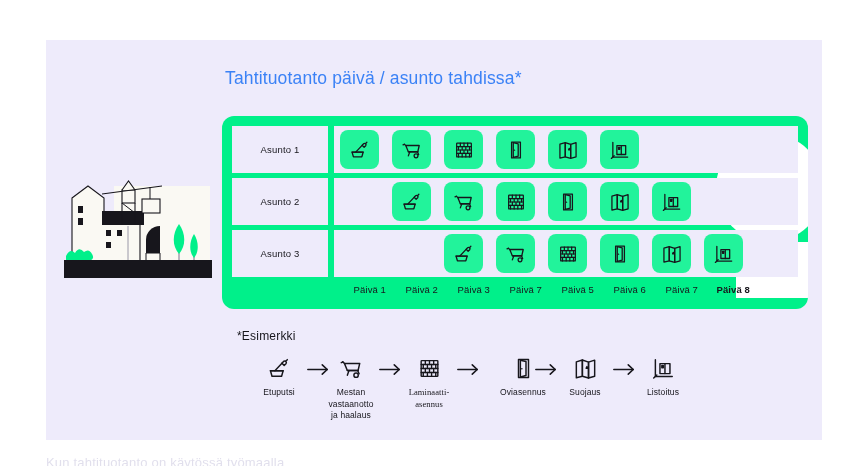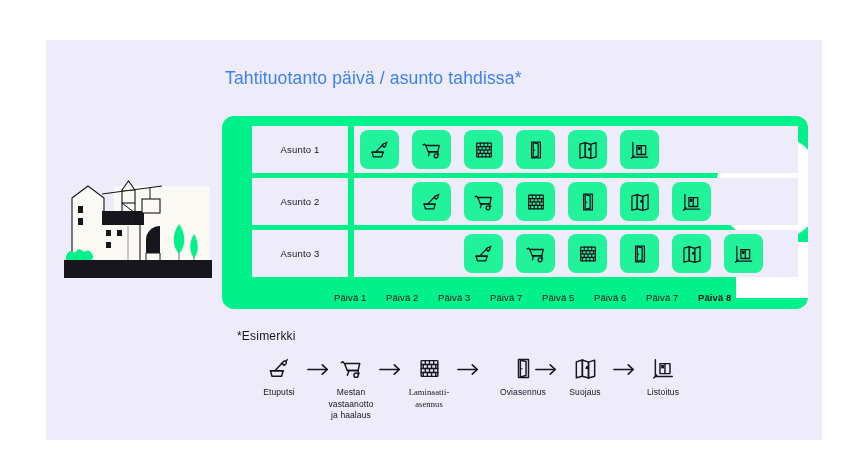--- a/index.html
+++ b/index.html
@@ -49,21 +49,21 @@
   }
   .panel-notch {
     position: absolute; right: 0px; top: 126px;
     width: 72px; height: 56px; background: #ffffff;
   }
 
   .rows { position: absolute; left: 10px; top: 10px; width: 566px; }
   .row {
     position: relative;
     height: 47px; margin-bottom: 5px;
-    display: flex; align-items: stretch; margin-left: 20px;
+    display: flex; align-items: stretch;
   }
   .row-label {
     width: 96px; flex: 0 0 96px;
     background: #eeebfb;
     display: flex; align-items: center; justify-content: center;
     font-size: 9.5px; color: #17161c; letter-spacing: .2px;
   }
   .row-track {
     position: relative; flex: 1;
     background: #eeebfb;
@@ -77,22 +77,22 @@
     display: flex; align-items: center; justify-content: center;
   }
   .cell svg { width: 22px; height: 22px; display:block; }
 
   
   .days {
     position: absolute; left: 112px; top: 168px;
     width: 466px; height: 18px;
   }
   .day {
-    position: absolute; top: 8px;
-    width: 52px; text-align: left;
+    position: absolute; top: 0;
+    width: 52px; text-align: right;
     font-size: 9.5px; color: #17161c; letter-spacing: .1px;
   }
 
   
   .footnote {
     position: absolute; left: 237px; top: 329px;
     font-size: 12px; color: #17161c; letter-spacing: .2px;
   }
 
   
@@ -427,13 +427,14 @@
       <div class="leg-item" style="left: 384px;">
         <div class="leg-icon">
           <svg viewBox="0 0 24 24">
             <use href="#ic-moulding"></use>
           </svg>
         </div>
         <div class="leg-label">Listoitus</div>
       </div>
     </div>
 
+  <div class="card-underline">Kun tahtituotanto on käytössä työmaalla</div>
 </div>
 
 </body></html>

